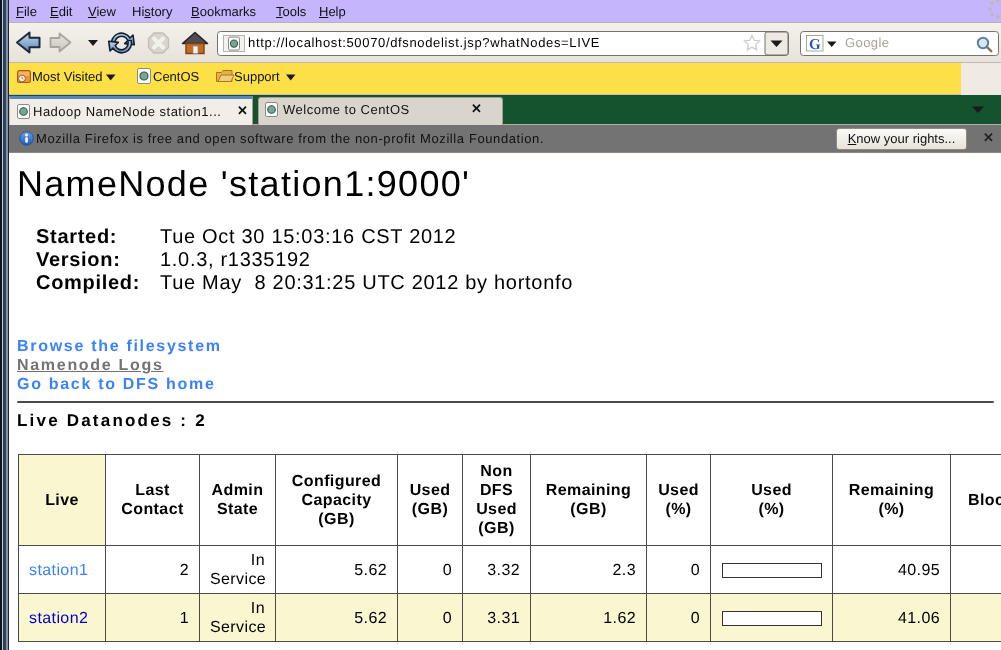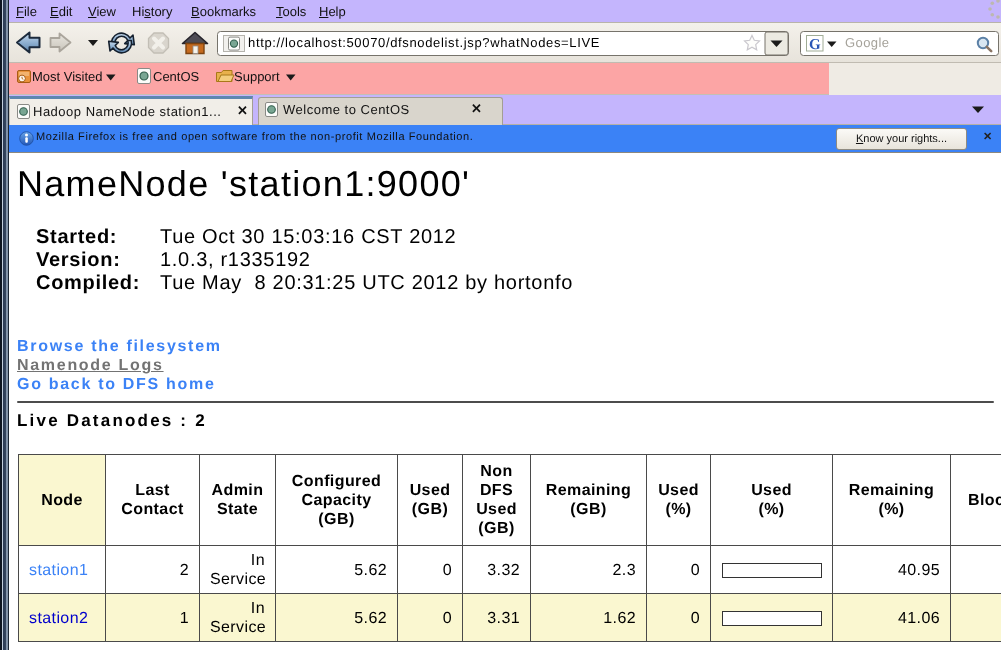--- a/index.html
+++ b/index.html
@@ -6,28 +6,28 @@
  background:linear-gradient(90deg,#0e1520 0,#0e1520 2px,#c2cedd 2px,#c2cedd 3px,#2c3b55 3px,#35465f 6px,#8293a9 6px,#8293a9 8px,#1b2634 8px,#1b2634 9px)}
 #chrome{position:absolute;left:9px;top:0;width:992px;height:153px;background:#efebe4}
 
 #menubar{position:absolute;left:0;top:0;width:992px;height:22px;background:#c4b5fd;border-bottom:1px solid #b9b4aa;font-size:13px;color:#111}
 .mi{position:absolute;top:4px}
 
 #navbar{position:absolute;left:0;top:23px;width:992px;height:39px;background:linear-gradient(#f4f1eb,#e7e3db);border-bottom:1px solid #c0bbb1}
 #urltext{position:absolute;left:239px;top:12px;font-size:13px;color:#000;letter-spacing:0.65px}
 #gtext{position:absolute;left:836px;top:12px;font-size:13px;color:#a5a29a;letter-spacing:0.4px}
 
-#bmbar{position:absolute;left:0;top:63px;width:820px;height:31px;background:#fca5a5;border-bottom:1px solid #c3bfb5;font-size:13px;color:#111}
-
-#tabbar{position:absolute;left:0;top:95px;width:992px;height:29px;background:#c4b5fd;border-bottom:1px solid #b5b0a6}
+#bmbar{position:absolute;left:0;top:63px;width:952px;height:31px;background:#fde047;border-bottom:1px solid #c3bfb5;font-size:13px;color:#111}
+
+#tabbar{position:absolute;left:0;top:95px;width:992px;height:29px;background:#14532d;border-bottom:1px solid #b5b0a6}
 .tab{position:absolute;top:1px;height:28px;font-size:13px;color:#111;letter-spacing:0.5px}
 #tab1{left:0;width:242px;background:#f1eee8;border-top:3px solid #5d87b0;border-right:1px solid #a39e94;border-left:1px solid #c5c0b6}
 #tab2{left:249px;width:243px;background:#d9d5cc;border:1px solid #a39e94;border-bottom:none;border-radius:3px 3px 0 0;top:2px;height:27px}
 
-#notif{position:absolute;left:0;top:125px;width:992px;height:27px;background:#3b82f6;border-bottom:1px solid #8c887e;font-size:11px;color:#111}
+#notif{position:absolute;left:0;top:125px;width:992px;height:27px;background:#737373;border-bottom:1px solid #8c887e;font-size:13px;color:#111}
 #kyr{position:absolute;left:827px;top:3px;width:129px;height:20px;border:1px solid #8f8b81;border-radius:3px;background:linear-gradient(#fbfaf7,#e8e4db);text-align:center;line-height:20px}
 
 #content{position:absolute;left:9px;top:153px;width:992px;height:497px;background:#fff;color:#000}
 #h1t{position:absolute;left:8px;top:10px;font-size:36px;font-weight:normal;letter-spacing:1.3px}
 #dfstable{position:absolute;left:27px;top:73px;font-size:20px;letter-spacing:0.7px}
 .drow{height:23px;line-height:23px;white-space:pre}
 .dlab{display:inline-block;width:124px;font-weight:bold}
 #links{position:absolute;left:8px;top:184px;font-size:16px;font-weight:bold;line-height:19.2px;letter-spacing:1.7px}
 #links a{text-decoration:none}
 .vis{color:#3b82f6}
@@ -210,21 +210,21 @@
         <col style="width:65px">
         <col style="width:68px">
         <col style="width:116px">
         <col style="width:64px">
         <col style="width:122px">
         <col style="width:118px">
         <col style="width:90px">
       </colgroup>
     <tbody>
         <tr>
-      <th class="ys">Node</th>
+      <th class="ys">Live</th>
       <th>Last<br>Contact</th>
       <th>Admin<br>State</th>
       <th>Configured<br>Capacity<br>(GB)</th>
       <th>Used<br>(GB)</th>
       <th>Non<br>DFS<br>Used<br>(GB)</th>
       <th>Remaining<br>(GB)</th>
       <th>Used<br>(%)</th>
       <th>Used<br>(%)</th>
       <th>Remaining<br>(%)</th>
       <th>Blocks</th>

